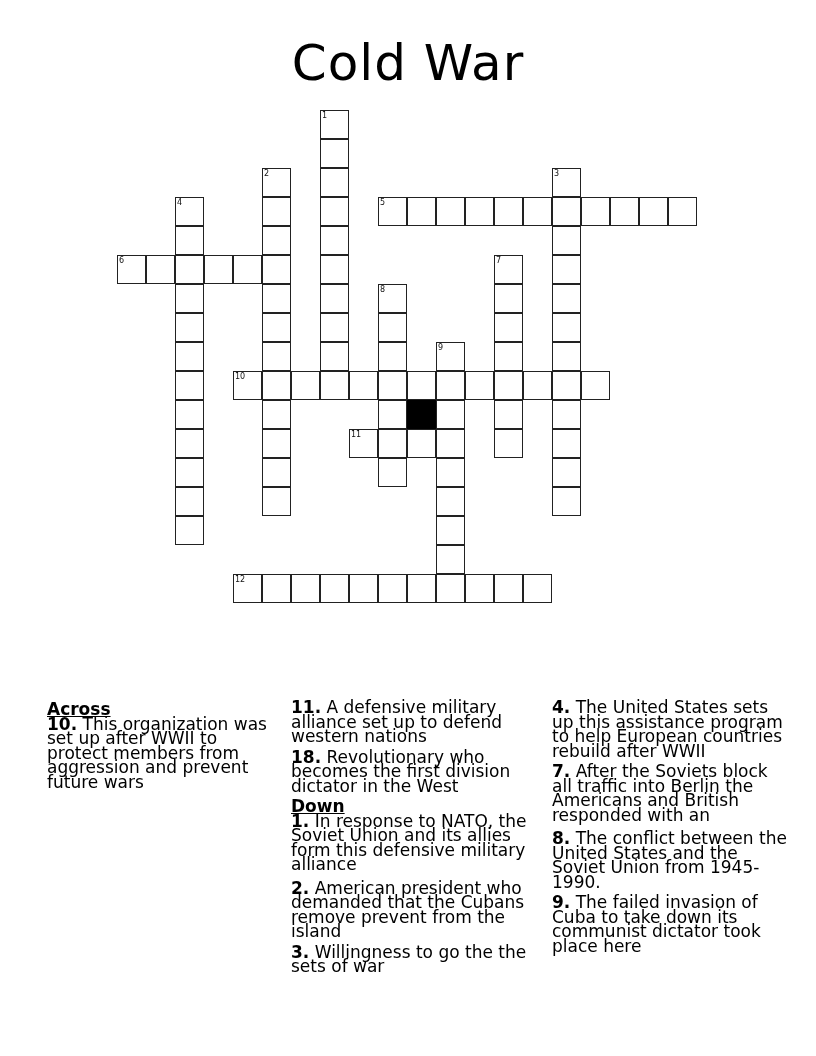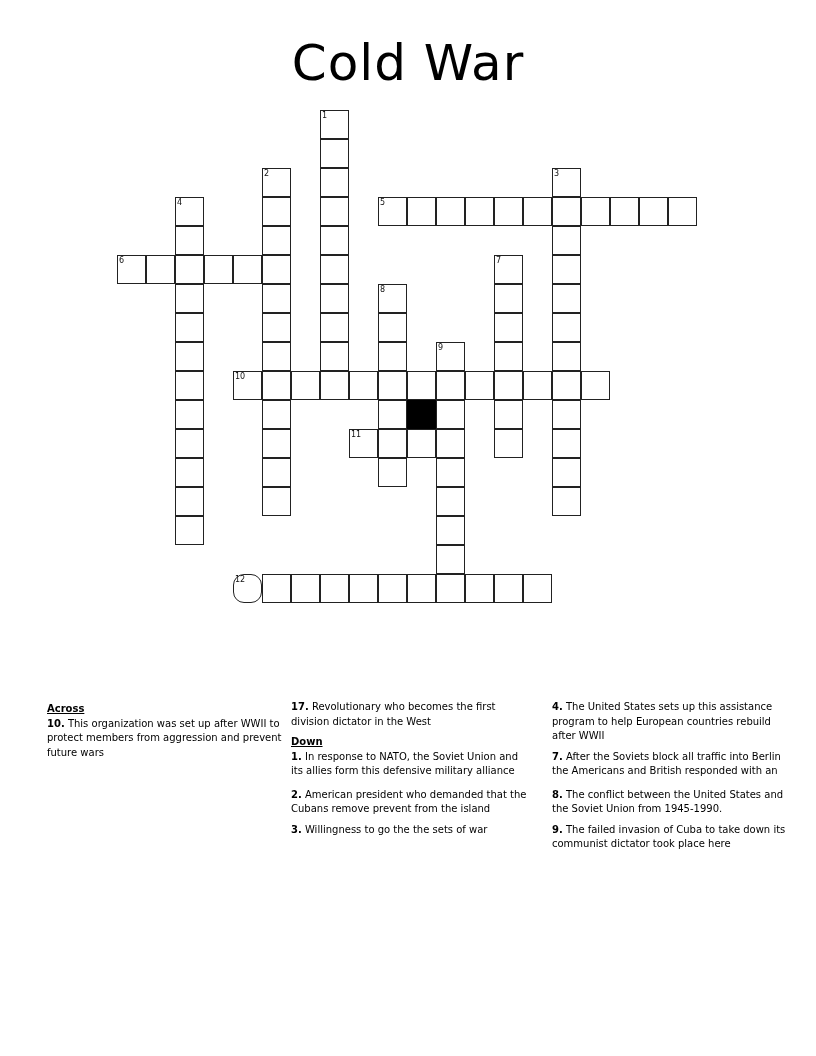--- a/index.html
+++ b/index.html
@@ -16,21 +16,21 @@
   .cell {
     position: absolute; width: 29px; height: 29px; box-sizing: border-box;
     border: 1.5px solid #222; background: #fff;
   }
   .cell.black { background: #000; border-color: #000; }
   .num {
     position: absolute; left: 1px; top: 0px; font-size: 8px; line-height: 9px;
     font-family: "DejaVu Sans", sans-serif; color: #111;
   }
   .clues {
-    position: absolute; top: 700px; font-size: 10px; line-height: 14.5px;
+    position: absolute; top: 700px; font-size: 17px; line-height: 14.5px;
     font-family: "DejaVu Sans", sans-serif;
   }
   .col1 { left: 47px; width: 236px; }
   .col2 { left: 291px; width: 236px; }
   .col3 { left: 532px; width: 240px; margin-left: 20px; }
   .hdr { font-weight: bold; text-decoration: underline; margin-top: 2px; }
   .clue { margin-bottom: 6px; }
   .clue b { font-weight: bold; }
 </style>
 </head>
@@ -146,42 +146,43 @@
     <div class="cell" style="left: 291px; top: 371px;"></div>
     <div class="cell" style="left: 349px; top: 371px;"></div>
     <div class="cell" style="left: 407px; top: 371px;"></div>
     <div class="cell" style="left: 465px; top: 371px;"></div>
     <div class="cell" style="left: 523px; top: 371px;"></div>
     <div class="cell" style="left: 581px; top: 371px;"></div>
     <div class="cell" style="left: 349px; top: 429px;">
       <span class="num">11</span>
     </div>
     <div class="cell" style="left: 407px; top: 429px;"></div>
-    <div class="cell" style="left: 233px; top: 574px; border-radius: 11px;">
+    <div class="cell" style="left: 233px; top: 574px;">
       <span class="num">12</span>
     </div>
     <div class="cell" style="left: 262px; top: 574px;"></div>
     <div class="cell" style="left: 291px; top: 574px;"></div>
     <div class="cell" style="left: 320px; top: 574px;"></div>
     <div class="cell" style="left: 349px; top: 574px;"></div>
     <div class="cell" style="left: 378px; top: 574px;"></div>
     <div class="cell" style="left: 407px; top: 574px;"></div>
     <div class="cell" style="left: 465px; top: 574px;"></div>
     <div class="cell" style="left: 494px; top: 574px;"></div>
     <div class="cell" style="left: 523px; top: 574px;"></div>
     <div class="cell black" style="left: 407px; top: 400px;"></div>
   </div>
 
 <div class="clues col1">
   <div class="hdr">Across</div>
   <div class="clue"><b>10.</b><span> This organization was set up after WWII to protect members from aggression and prevent future wars</span></div>
 </div>
 
 <div class="clues col2">
-  <div class="clue"><b>17.</b><span> Revolutionary who becomes the first division dictator in the West</span></div>
+  <div class="clue"><b>11.</b><span> A defensive military alliance set up to defend western nations</span></div>
+  <div class="clue"><b>18.</b><span> Revolutionary who becomes the first division dictator in the West</span></div>
   <div class="hdr">Down</div>
   <div class="clue" style="margin-bottom:9px"><b>1.</b><span> In response to NATO, the Soviet Union and its allies form this defensive military alliance</span></div>
   <div class="clue"><b>2.</b><span> American president who demanded that the Cubans remove prevent from the island</span></div>
   <div class="clue"><b>3.</b><span> Willingness to go the the sets of war</span></div>
 </div>
 
 <div class="clues col3">
   <div class="clue"><b>4.</b><span> The United States sets up this assistance program to help European countries rebuild after WWII</span></div>
   <div class="clue" style="margin-bottom:9px"><b>7.</b><span> After the Soviets block all traffic into Berlin the Americans and British responded with an</span></div>
   <div class="clue"><b>8.</b><span> The conflict between the United States and the Soviet Union from 1945-1990.</span></div>

